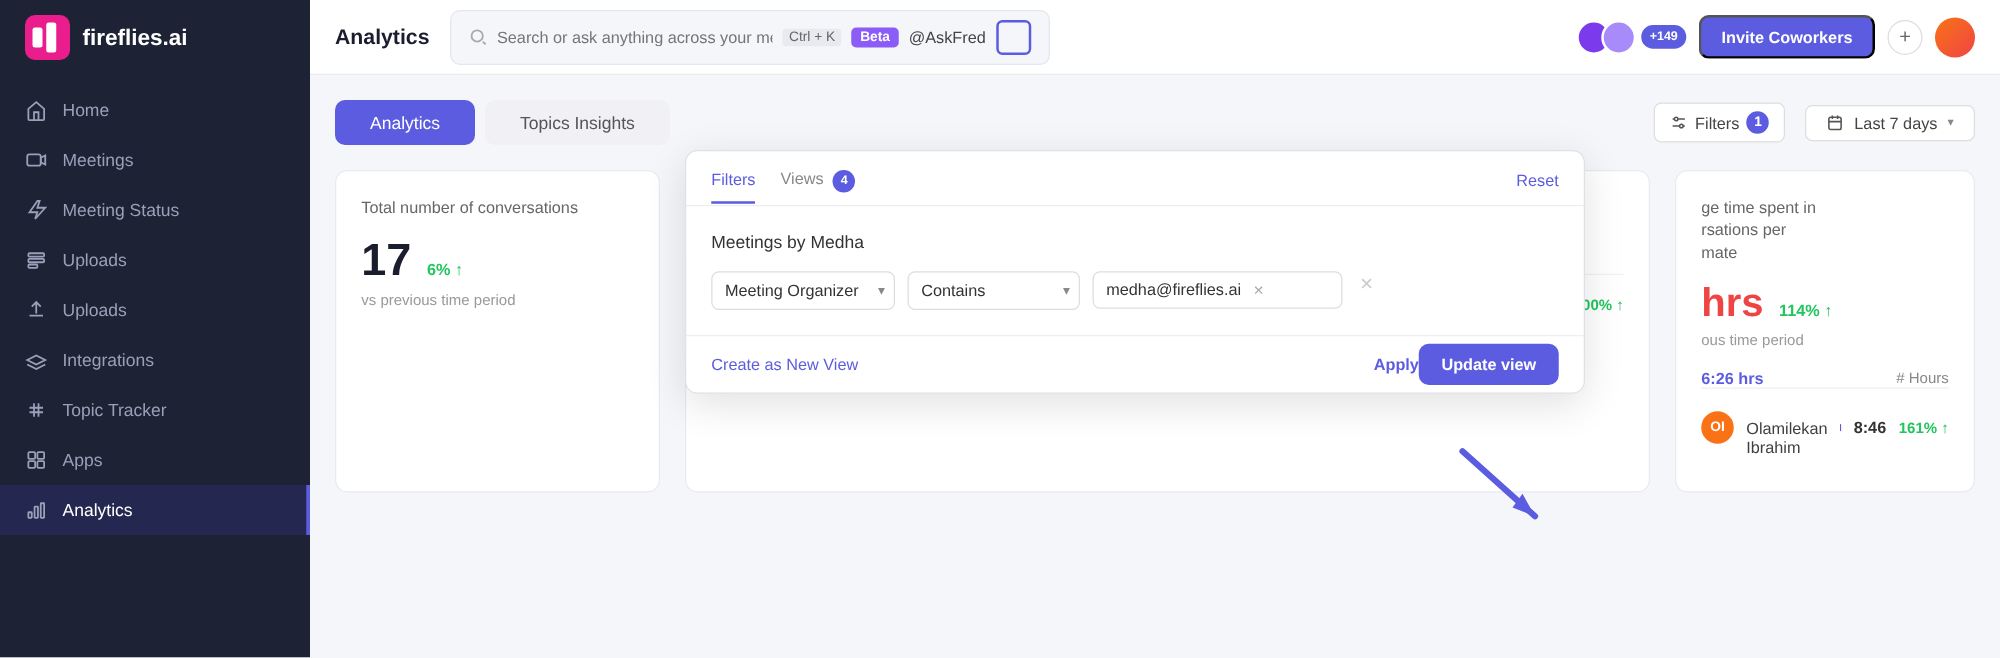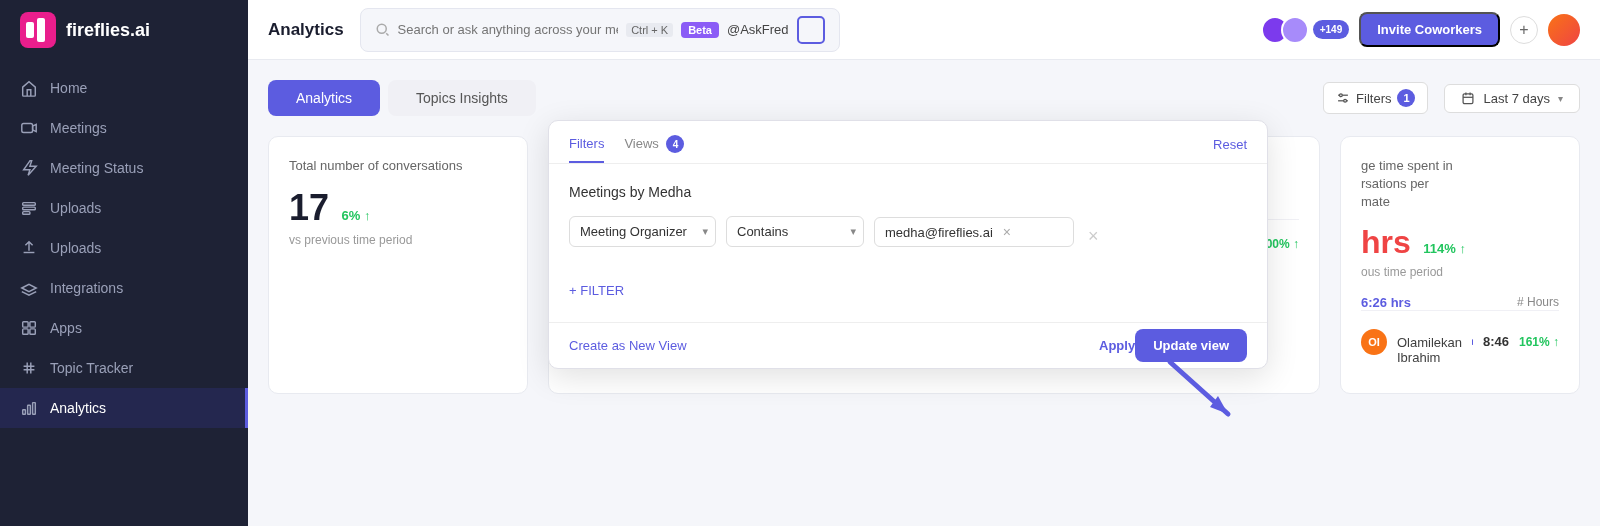--- a/index.html
+++ b/index.html
@@ -360,23 +360,23 @@
       padding: 20px;
     }
     .filter-view-name {
       font-size: 14px;
       color: #333;
       font-weight: 500;
       margin-bottom: 16px;
     }
     .filter-row {
       display: flex;
-      align-items: flex-end;
+      align-items: flex-start;
       gap: 10px;
-      margin-bottom: 32px;
+      margin-bottom: 0;
     }
     .filter-select {
       border: 1px solid #ddd;
       border-radius: 6px;
       padding: 7px 28px 7px 10px;
       font-size: 13px;
       color: #333;
       background: #fff;
       appearance: none;
       cursor: pointer;
@@ -634,35 +634,35 @@
         <svg viewBox="0 0 20 20" fill="none" stroke="#9aa0b8" stroke-width="1.6">
             <path d="M2 10l8-4 8 4-8 4-8-4z"></path>
             <path d="M2 14l8 4 8-4"></path>
           </svg>
       </span>
       <span>Integrations</span>
     </div>
     <div class="nav-item">
       <span class="nav-icon">
         <svg viewBox="0 0 20 20" fill="none" stroke="#9aa0b8" stroke-width="1.6">
+            <path d="M4 8h12M4 12h12M8 4v12M12 4v12"></path>
+          </svg>
+      </span>
+      <span>Topic Tracker</span>
+    </div>
+    <div class="nav-item">
+      <span class="nav-icon">
+        <svg viewBox="0 0 20 20" fill="none" stroke="#9aa0b8" stroke-width="1.6">
             <rect x="3" y="3" width="6" height="6" rx="1"></rect>
             <rect x="11" y="3" width="6" height="6" rx="1"></rect>
             <rect x="3" y="11" width="6" height="6" rx="1"></rect>
             <rect x="11" y="11" width="6" height="6" rx="1"></rect>
           </svg>
       </span>
       <span>Apps</span>
-    </div>
-    <div class="nav-item">
-      <span class="nav-icon">
-        <svg viewBox="0 0 20 20" fill="none" stroke="#9aa0b8" stroke-width="1.6">
-            <path d="M4 8h12M4 12h12M8 4v12M12 4v12"></path>
-          </svg>
-      </span>
-      <span>Topic Tracker</span>
     </div>
     <div class="nav-item active">
       <span class="nav-icon">
         <svg viewBox="0 0 20 20" fill="none" stroke="#9aa0b8" stroke-width="1.6">
             <rect x="3" y="12" width="3" height="5" rx="0.5"></rect>
             <rect x="8.5" y="7" width="3" height="10" rx="0.5"></rect>
             <rect x="14" y="4" width="3" height="13" rx="0.5"></rect>
           </svg>
       </span>
       <span>Analytics</span>
@@ -828,23 +828,20 @@
               <option>Is</option>
               <option>Is not</option>
             </select>
           </div>
           <div class="filter-value-input">
             <span class="filter-value-text">medha@fireflies.ai</span>
             <span class="remove-filter-btn">×</span>
           </div>
           <span class="remove-filter-btn" style="font-size:18px;color:#ccc;">×</span>
         </div>
-        <div class="add-filter-btn">
-          <span>+ FILTER</span>
-        </div>
       </div>
       <div class="filter-footer">
         <button class="create-view-btn">Create as New View</button>
         <div class="footer-right">
           <button class="apply-btn">Apply</button>
           <button class="update-view-btn">Update view</button>
         </div>
       </div>
     </div>
 

